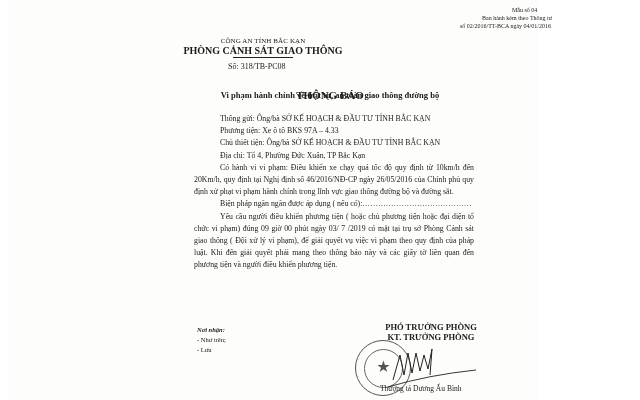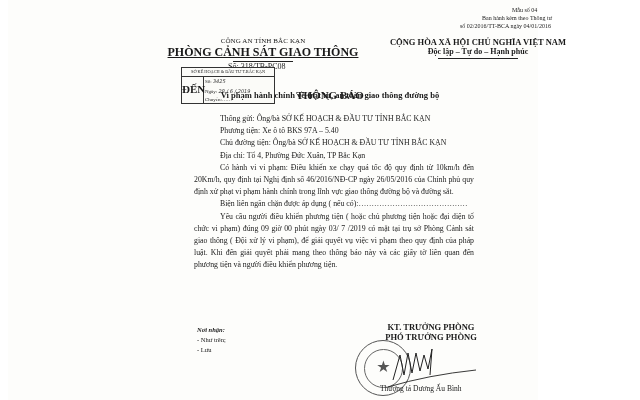--- a/index.html
+++ b/index.html
@@ -12,21 +12,21 @@
   }
   .page {
     position:absolute; left:0; top:0; width:530px; height:400px;
     background:#fdfdfb;
     margin-left:8px;
   }
   .abs { position:absolute; white-space:nowrap; }
   .form-note { font-size:6px; line-height:8px; text-align:left; color:#222; }
   .left-head { text-align:center; width:200px; }
   .agency-top { font-size:7px; letter-spacing:0.1px; }
-  .agency-main { font-size:12px; font-weight:bold;text-decoration:underline; }
+  .agency-main { font-size:10px; font-weight:bold; }
   .right-head { text-align:center; width:220px; }
   .nation { font-size:8.5px; font-weight:bold; }
   .motto { font-size:8px; font-weight:bold; }
   .underline-bar { height:1px; background:#222; }
   .docno { font-size:8px; }
   .date { font-size:8px; font-style:italic; }
   .title { font-size:11px; font-weight:bold; text-align:center; width:300px; }
   .subtitle { font-size:8.5px; font-weight:bold; text-align:center; width:340px; }
   .body-text { position:absolute; left:186px; width:280px; font-size:7.8px; line-height:12.2px; }
   .p { margin:0; white-space:normal; text-align:justify; }
@@ -64,59 +64,45 @@
   </div>
 
   <div class="abs left-head" style="left:155px; top:37px;">
     <div class="agency-top">CÔNG AN TỈNH BẮC KẠN</div>
     <div class="agency-main">PHÒNG CẢNH SÁT GIAO THÔNG</div>
     <div class="underline-bar" style="width:60px; margin:1px auto 0;"></div>
   </div>
 
   <div class="abs docno" style="left:220px; top:62px;">Số: 318/TB-PC08</div>
 
-  <div class="stamp-box">
-    <div class="stamp-header">SỞ KẾ HOẠCH &amp; ĐẦU TƯ T.BẮC KẠN</div>
-    <div class="stamp-den">ĐẾN</div>
-    <div class="stamp-lines">
-      <div><span>Số:</span> <span class="hand">3425</span></div>
-      <div><span>Ngày:</span> <span class="hand">28 / 6 / 2019</span></div>
-      <div><span>Chuyển:</span>……</div>
-    </div>
-  </div>
 
-  <div class="abs right-head" style="left:360px; top:37px;">
-    <div class="nation">CỘNG HÒA XÃ HỘI CHỦ NGHĨA VIỆT NAM</div>
-    <div class="motto">Độc lập – Tự do – Hạnh phúc</div>
-    <div class="underline-bar" style="width:80px; margin:2px auto 0;"></div>
-  </div>
 
 
   <div class="abs title" style="left:172px; top:89px;">THÔNG BÁO</div>
   <div class="abs subtitle" style="left:152px; top:90px;">Vi phạm hành chính về trật tự, an toàn giao thông đường bộ</div>
 
   <div class="body-text" style="top:113px;">
     <p class="p indent"><span>Thông gửi: Ông/bà </span><span class="b">SỞ KẾ HOẠCH &amp; ĐẦU TƯ TỈNH BẮC KẠN</span></p>
-    <p class="p indent">Phương tiện: Xe ô tô BKS 97A – 5.40</p>
-    <p class="p indent"><span>Chủ đường tiện: Ông/bà </span><span class="b">SỞ KẾ HOẠCH &amp; ĐẦU TƯ TỈNH BẮC KẠN</span></p>
+    <p class="p indent">Phương tiện: Xe ô tô BKS 97A – 4.33</p>
+    <p class="p indent"><span>Chủ thiết tiện: Ông/bà </span><span class="b">SỞ KẾ HOẠCH &amp; ĐẦU TƯ TỈNH BẮC KẠN</span></p>
     <p class="p indent">Địa chỉ: Tổ 4, Phường Đức Xuân, TP Bắc Kạn</p>
     <p class="p indent">Có hành vi vi phạm: Điều khiển xe chạy quá tốc độ quy định từ 10km/h đến 20Km/h, quy định tại Nghị định số 46/2016/NĐ-CP ngày 26/05/2016 của Chính phủ quy định xử phạt vi phạm hành chính trong lĩnh vực giao thông đường bộ và đường sắt.</p>
-    <p class="p indent">Biện liên ngăn chặn được áp dụng ( nếu có):……………………………………</p>
+    <p class="p indent">Biện pháp ngăn ngăn được áp dụng ( nếu có):……………………………………</p>
     <p class="p indent">Yêu cầu người điều khiển phương tiện ( hoặc chủ phương tiện hoặc đại diện tổ chức vi phạm) đúng 09 giờ 00 phút ngày 03/ 7 /2019 có mặt tại trụ sở Phòng Cảnh sát giao thông ( Đội xử lý vi phạm), để giải quyết vụ việc vi phạm theo quy định của pháp luật. Khi đến giải quyết phải mang theo thông báo này và các giấy tờ liên quan đến phương tiện và người điều khiển phương tiện.</p>
   </div>
 
   <div class="abs recipients" style="left:189px; top:325px;">
     <div style="font-style:italic; font-weight:bold;">Nơi nhận:</div>
     <div>- Như trên;</div>
     <div>- Lưu</div>
   </div>
 
   <div class="abs sig-title" style="left:338px; top:322px;">
+    <div>PHÓ TRƯỞNG PHÒNG</div>
     <div>KT. TRƯỞNG PHÒNG</div>
-    <div>PHÓ TRƯỞNG PHÒNG</div>
   </div>
 
   <div class="seal">
     <div class="seal-inner">
       <div class="seal-star">★</div>
     </div>
   </div>
 
   <svg class="abs" style="left:380px; top:345px;" width="90" height="45">
     <path d="M5 35 L12 10 L16 30 L20 8 L24 28 L28 8 L32 26 L36 10 L40 24 L44 4 L42 30" fill="none" stroke="#222" stroke-width="1"></path>

